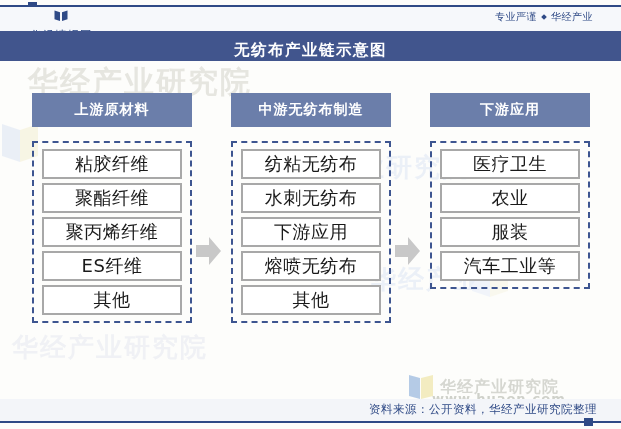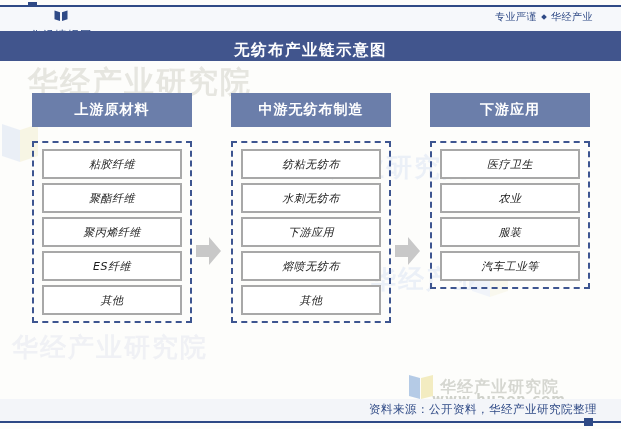--- a/index.html
+++ b/index.html
@@ -103,23 +103,22 @@
     border: 2px dashed #3d5590;
     padding: 6px 8px;
     background: transparent;
   }
 
   .item {
     height: 30px;
     border: 2px solid #a8a8a8;
     background: #ffffff;
     display: flex; align-items: center; justify-content: center;
-    font-size: 11px; color: #1a1a1a; letter-spacing: .5px;
+    font-size: 18px; color: #1a1a1a; letter-spacing: .5px;
     margin-bottom: 4px;
-    font-style: italic;
   }
   .item:last-child { margin-bottom: 0; }
 
   
   .arrow {
     position: absolute; top: 175px; width: 26px; height: 30px;
   }
 
   
   .wm-logo {

